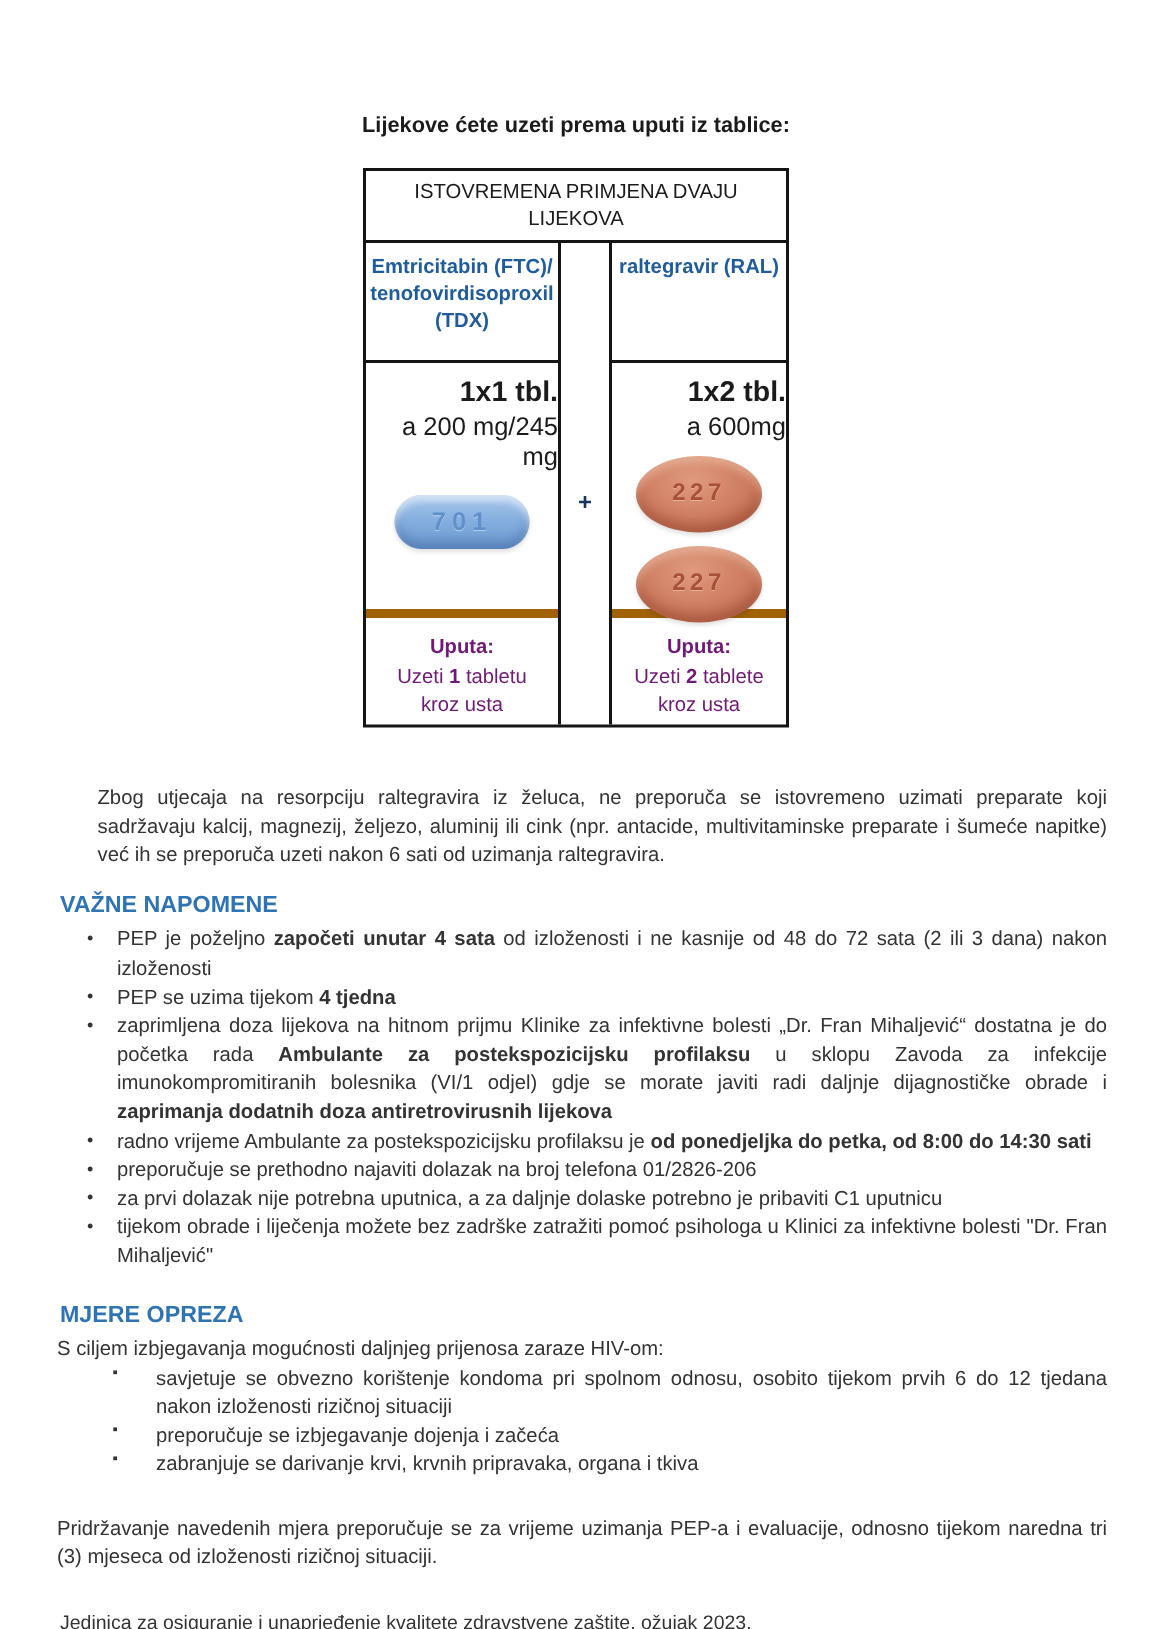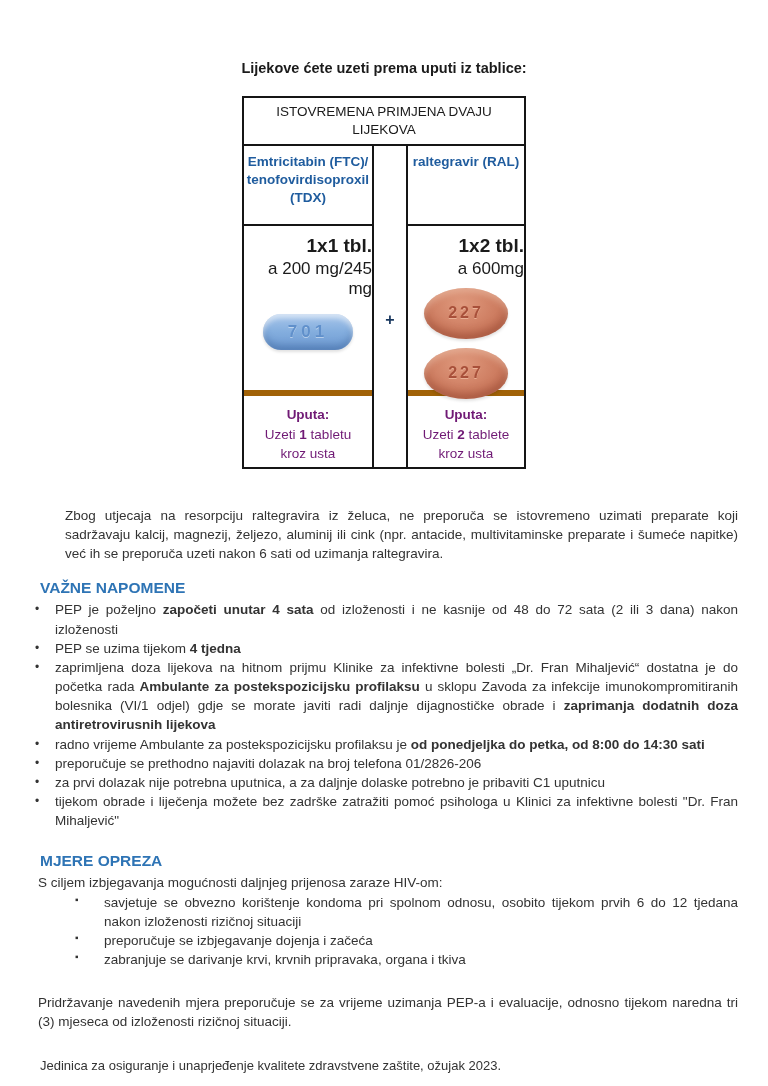--- a/index.html
+++ b/index.html
@@ -7,21 +7,21 @@
     position:relative;
     width:768px;height:1086px;
     margin:0 auto;
     background:#ffffff;
     font-family:"Liberation Sans", sans-serif;
     color:#333333;
     overflow:hidden;
     box-sizing:border-box;
   }
   .doc-title{
-    padding-top:60px;
+    padding-top:76px;
     text-align:center;
     font-weight:bold;
     font-size:14.5px;
     color:#1b1b1b;
   }
   
   .med-table{
     width:284px;height:373px;
     margin:20px auto 0;
     display:grid;
@@ -122,21 +122,21 @@
     list-style:none;
     margin:0 30px 0 0;
     padding:0;
   }
   ul.bullets li{
     position:relative;
     text-align:justify;
     font-size:13.5px;line-height:1.42;
     color:#333333;
   }
-  ul.bullets-main{padding-left:55px;}
+  ul.bullets-main{padding-left:78px;}
   ul.bullets-main li::before{
     content:"\2022";
     position:absolute;left:-20px;top:1px;
     font-size:12px;color:#333;
   }
   .mjere-intro{
     margin:0 30px 0 38px;
     font-size:13.5px;line-height:1.42;
   }
   ul.bullets-sub{padding-left:104px;}

